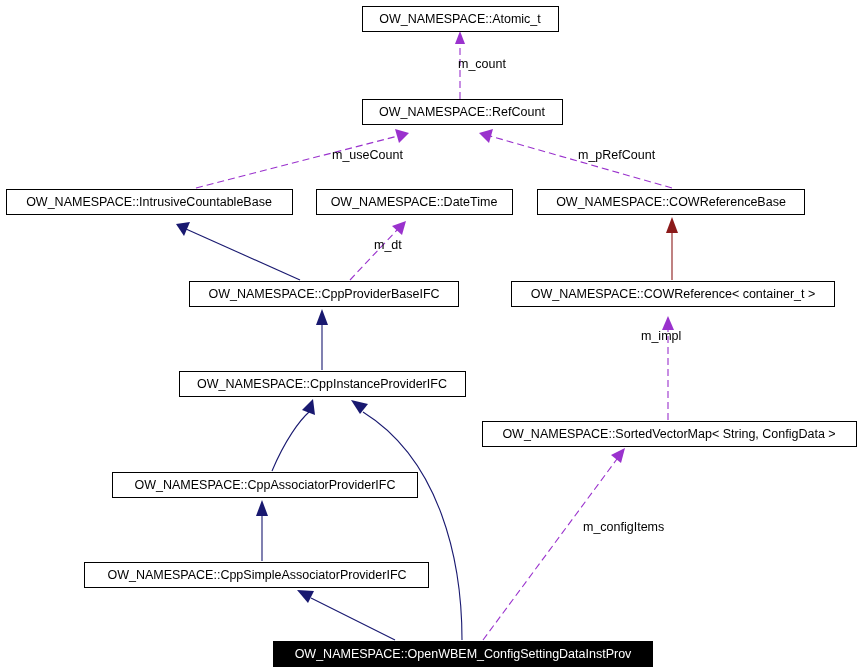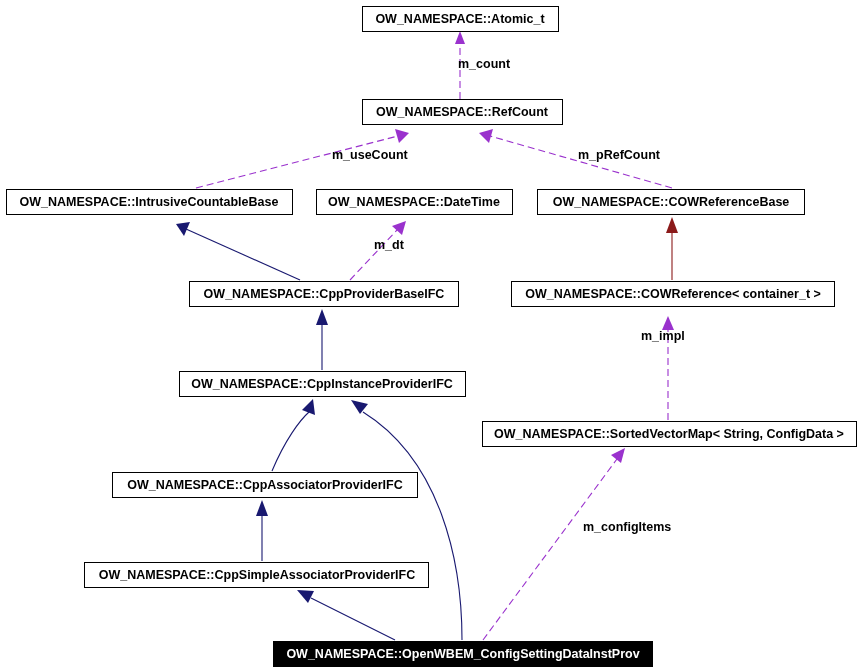--- a/index.html
+++ b/index.html
@@ -10,21 +10,20 @@
   body {
     width: 867px;
     height: 672px;
     font-family: "Liberation Sans", sans-serif;
     overflow: hidden;
   }
   #diagram-root {
     position: relative;
     width: 867px;
     height: 532px;
-    font-weight: bold;
   }
   svg#uml-canvas {
     position: absolute;
     left: 0;
     top: 0;
     width: 867px;
     height: 672px;
     shape-rendering: geometricPrecision;
   }
   .node-box {

